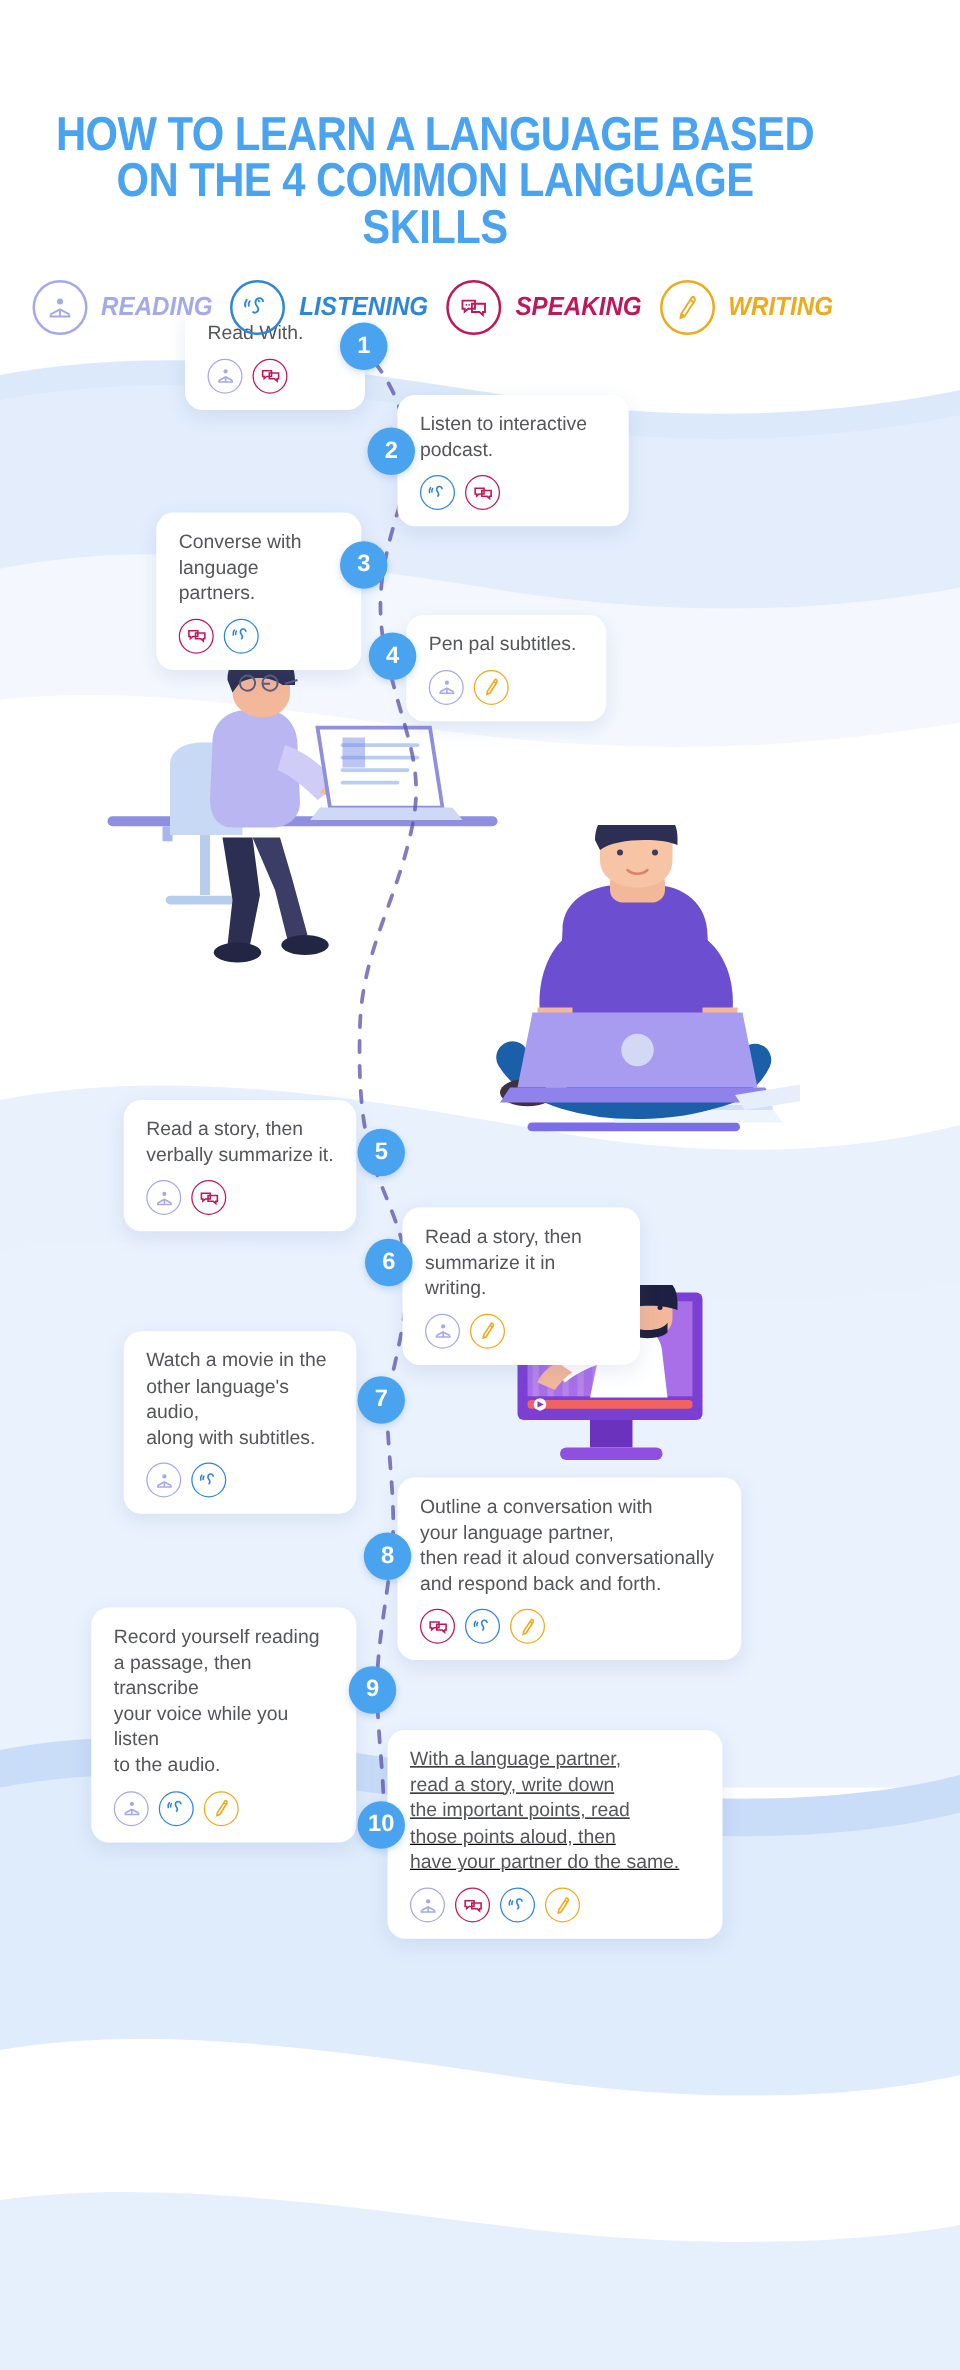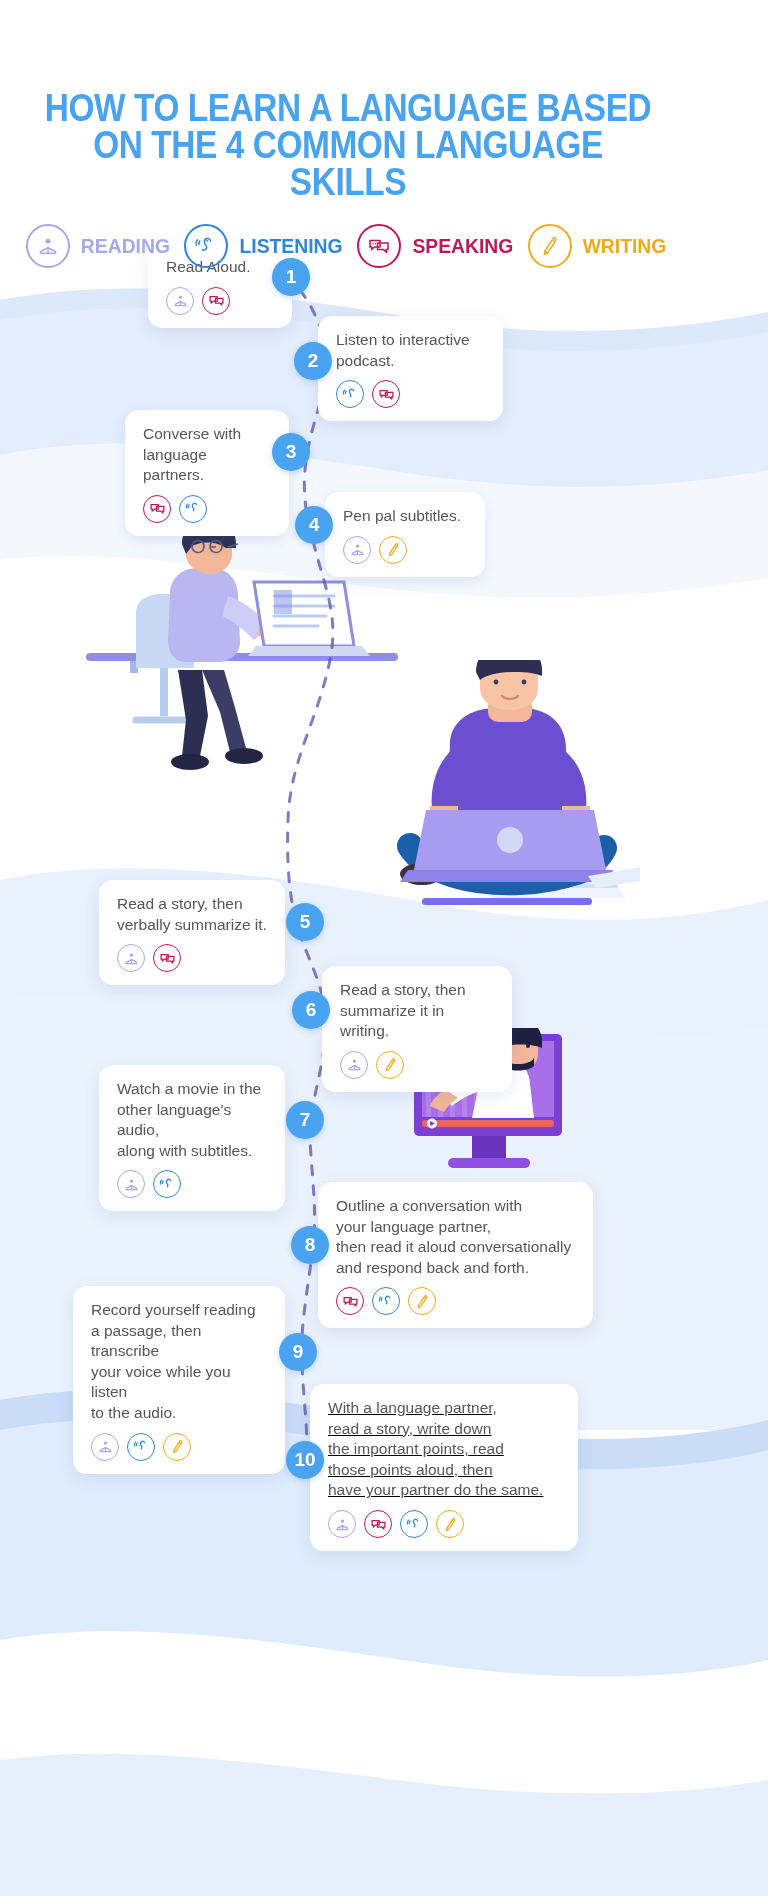--- a/index.html
+++ b/index.html
@@ -37,20 +37,21 @@
     transform: scaleX(0.88);
   }
   .title .l2 { display: block; }
 
   .legend {
     margin-top: 22px;
     display: flex;
     justify-content: center;
     align-items: flex-start;
     gap: 10px;
+    font-style: italic;
   }
   .legend-item { display: flex; align-items: center; gap: 7px; }
   .legend-label {
     font-family: "Liberation Sans Narrow", "Liberation Sans", sans-serif;
     font-weight: 700;
     font-size: 21px;
     letter-spacing: 0px;
     text-transform: uppercase;
     transform: scaleX(0.92);
   }
@@ -286,21 +287,21 @@
 
     <rect x="12" y="92" width="132" height="7" rx="3" fill="#f2625f"></rect>
     <circle cx="22" cy="95.5" r="5" fill="#ffffff"></circle>
     <path d="M20 93 L25 95.5 L20 98 Z" fill="#7c3fd4"></path>
 
     <rect x="62" y="108" width="34" height="22" fill="#6a32bd"></rect>
     <rect x="38" y="130" width="82" height="10" rx="5" fill="#8f4fe0"></rect>
   </svg>
 
   <div class="card" style="left:148px; top:243px; width:144px;">
-    <div class="card-text">Read Aloud.</div>
+    <div class="card-text">Read With.</div>
     <div class="card-icons">
       <span class="ic c-reading">
           <svg width="17" height="17" viewBox="0 0 24 24" fill="none" stroke="currentColor" stroke-width="1.8">
             <circle cx="12" cy="7.2" r="2.4" fill="currentColor" stroke="none"></circle>
             <path d="M4.5 17.5 L12 13.5 L19.5 17.5"></path>
             <path d="M4.5 17.5 L4.5 19.2 L19.5 19.2 L19.5 17.5"></path>
             <path d="M12 13.5 L12 19.2"></path>
           </svg>
         </span>
       <span class="ic c-speaking">

